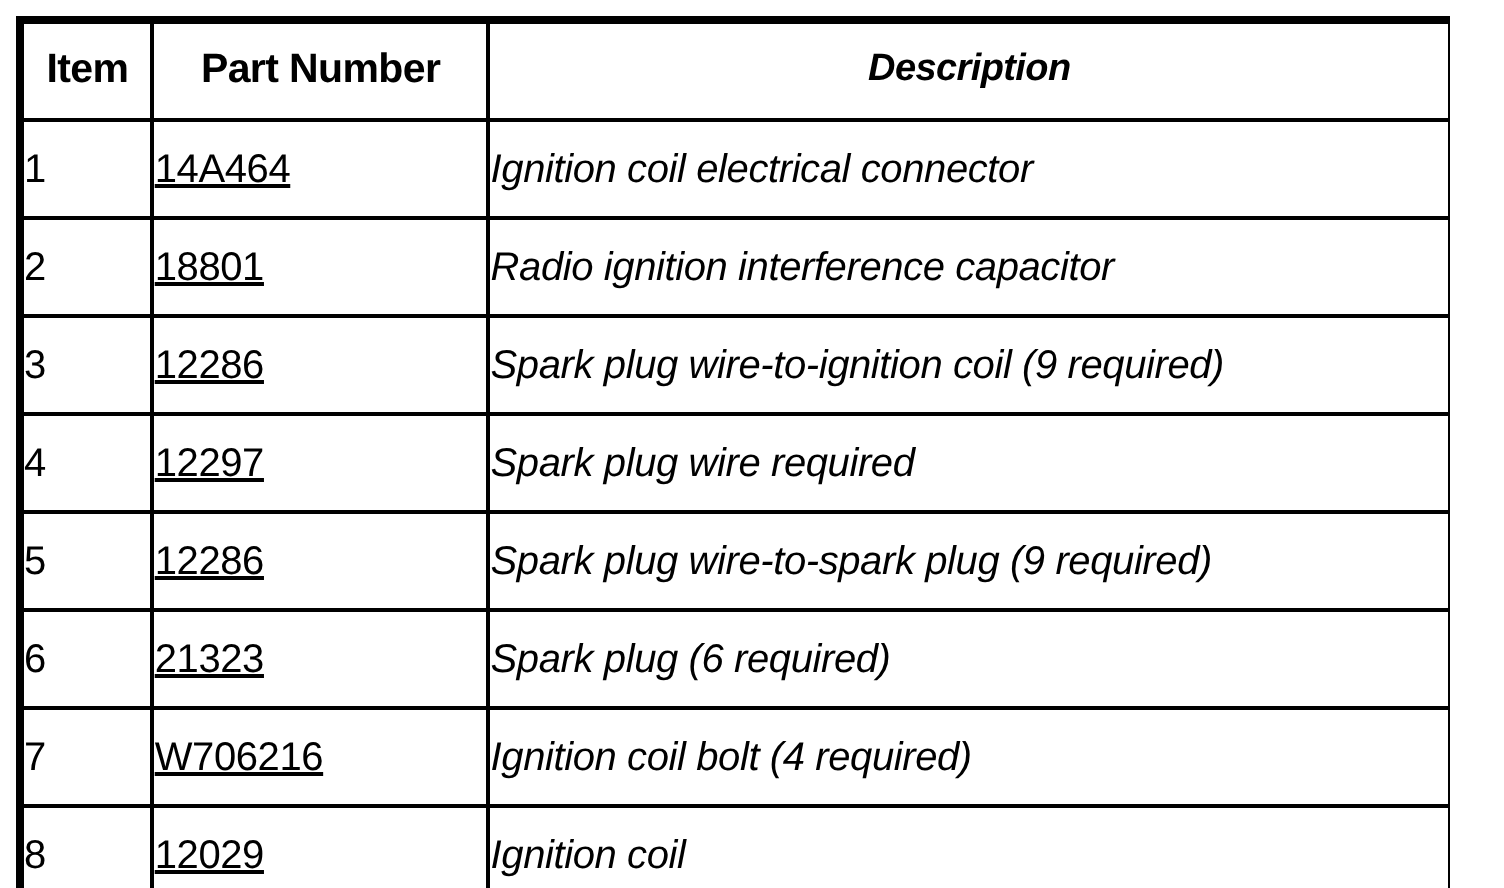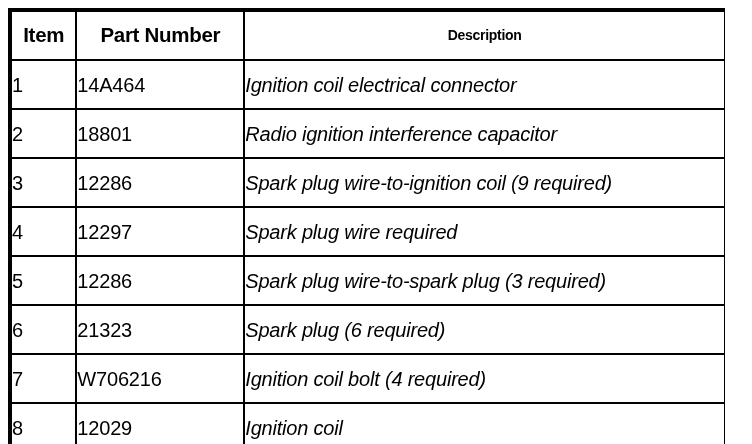--- a/index.html
+++ b/index.html
@@ -51,30 +51,31 @@
   }
 
   .parts-table thead th {
     font-weight: bold;
     text-align: center;
     font-size: 20.5px;
     letter-spacing: -0.3px;
   }
 
   .parts-table thead th.th-description {
-    font-size: 14px;
+    font-size: 19px;
+    font-style: italic;
   }
 
   .parts-table tbody td {
     font-weight: normal;
     text-align: left;
   }
 
   .cell-item        { padding-left: 8px; }
-  .cell-part        { padding-left: 9px; }
+  .cell-part        { padding-left: 9px; text-decoration: underline; }
   .cell-description { padding-left: 9px; font-style: italic; }
 </style>
 </head>
 <body>
 
 <div class="sheet">
 
   <table class="parts-table">
     <colgroup>
       <col class="col-item">
@@ -107,21 +108,21 @@
         <td class="cell-description">Spark plug wire-to-ignition coil (9 required)</td>
       </tr>
       <tr>
         <td class="cell-item">4</td>
         <td class="cell-part">12297</td>
         <td class="cell-description">Spark plug wire required</td>
       </tr>
       <tr>
         <td class="cell-item">5</td>
         <td class="cell-part">12286</td>
-        <td class="cell-description">Spark plug wire-to-spark plug (3 required)</td>
+        <td class="cell-description">Spark plug wire-to-spark plug (9 required)</td>
       </tr>
       <tr>
         <td class="cell-item">6</td>
         <td class="cell-part">21323</td>
         <td class="cell-description">Spark plug (6 required)</td>
       </tr>
       <tr>
         <td class="cell-item">7</td>
         <td class="cell-part">W706216</td>
         <td class="cell-description">Ignition coil bolt (4 required)</td>

